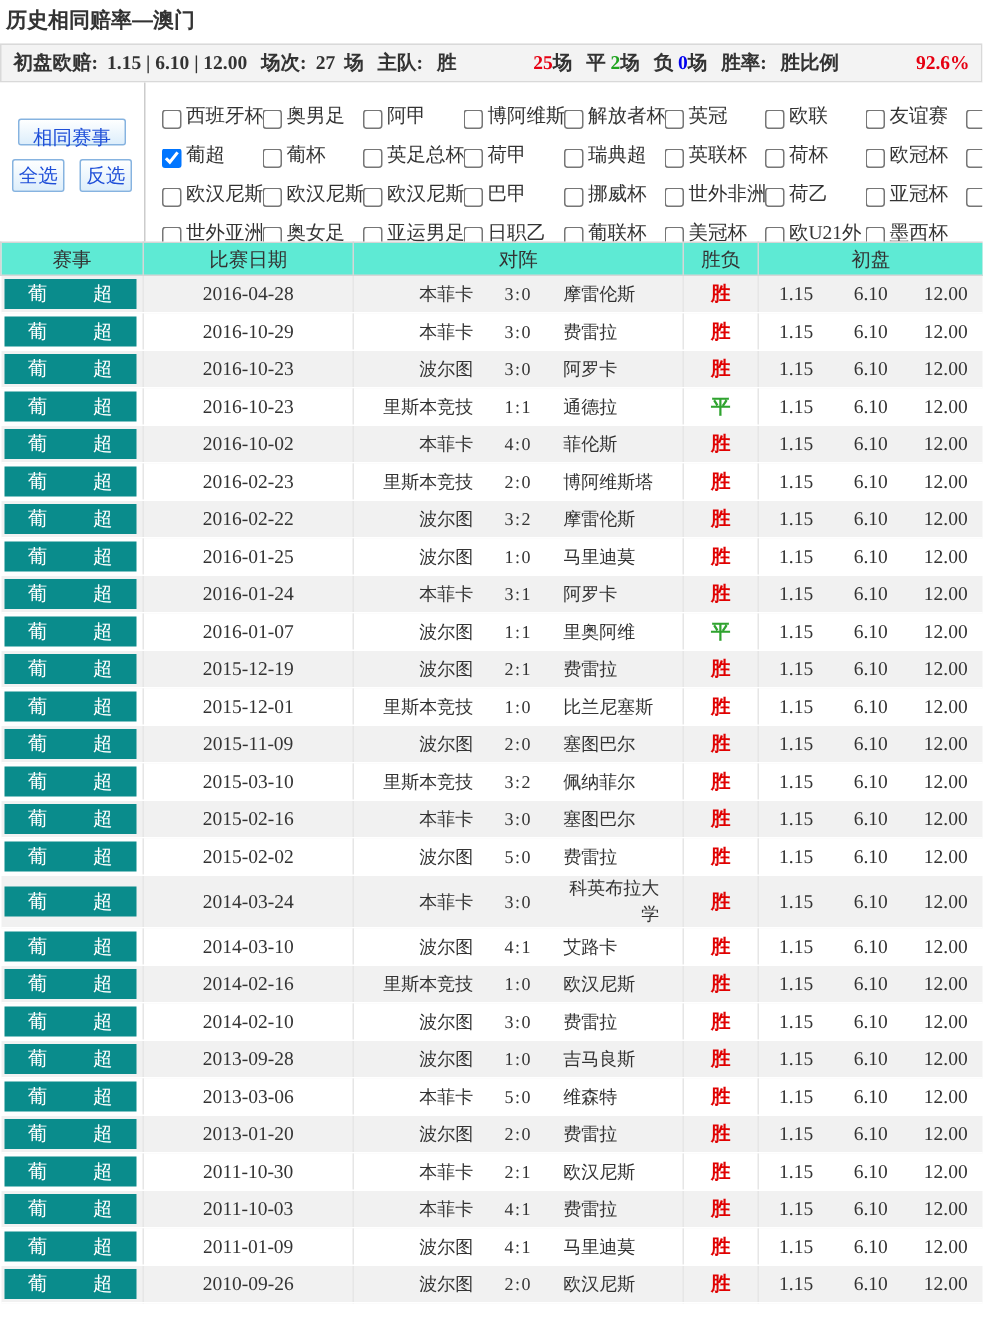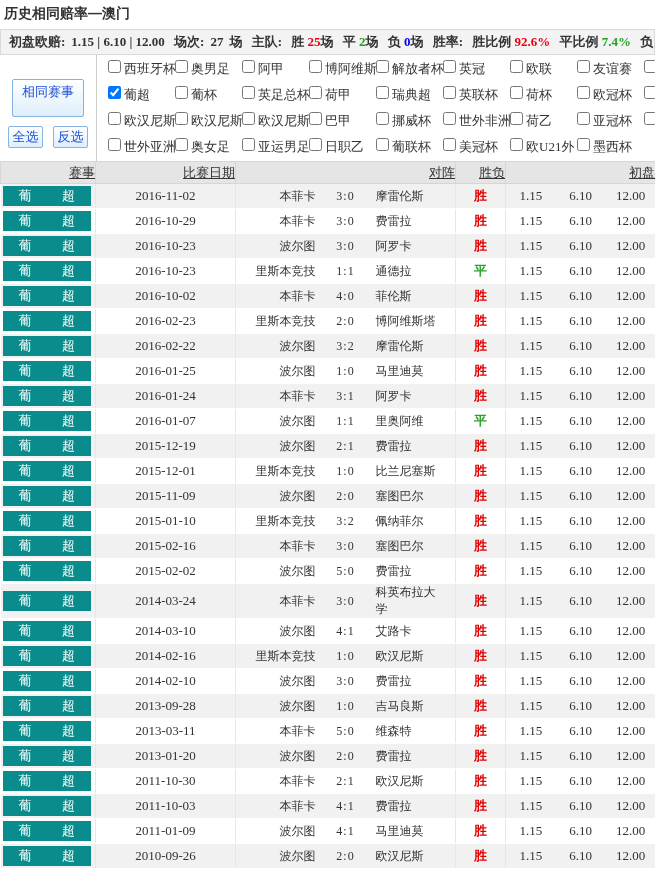--- a/index.html
+++ b/index.html
@@ -11,59 +11,59 @@
   html,body{width:655px; height:881px; overflow:hidden; background:#fff;}
   body{font-family:"Liberation Serif","DejaVu Serif",serif; color:#333;}
 
   .page-title{font-family:"Liberation Sans","DejaVu Sans",sans-serif;
     font-size:14px; font-weight:bold; color:#333; padding:5px 6px 6px 4px;}
 
   .stats-bar{height:26px; line-height:24px; background:#f3f3f3;
     border:1px solid #d9d9d9; padding-left:8px; font-size:13px; font-weight:bold;
     white-space:nowrap; overflow:hidden;}
   .stats-bar span{margin-right:6px;}
-  .stats-bar .v-red{color:var(--stat-red); }
+  .stats-bar .v-red{color:var(--stat-red);margin-left:48px; }
   .stats-bar .v-green{color:var(--stat-green);}
   .stats-bar .v-blue{color:var(--stat-blue);}
   .stats-bar .tight{margin-right:0;}
 
   .filter-panel{display:flex; height:106px; background:#fff;}
   .filter-left{width:97px; border-right:1px solid #ccc; padding-top:24px;}
   .btn{font-family:"Liberation Sans","DejaVu Sans",sans-serif;
     display:inline-block; border:1px solid var(--btn-border); border-radius:2px;
     background:linear-gradient(#feffff,#ddeefb); color:var(--btn-blue);
     font-size:13px; text-align:center; cursor:pointer;}
-  .btn-same{display:block; width:72px; height:38px; line-height:23px; margin:0 auto 9px auto;}
+  .btn-same{display:block; width:72px; height:18px; line-height:23px; margin:0 auto 9px auto;}
   .btn-small-row{display:flex; justify-content:center; gap:10px;}
   .btn-small{width:35px; height:22px; line-height:20px;}
 
   .league-grid{flex:1; display:grid; grid-template-columns:repeat(9,67px);
     grid-auto-rows:26px; padding:5px 0 0 11px; align-content:start; overflow:hidden;}
-  .league-item{display:flex; align-items:flex-start; font-size:13px; color:#333;
+  .league-item{display:flex; align-items:flex-end; font-size:13px; color:#333;
     white-space:nowrap; overflow:hidden; cursor:pointer;}
   .league-item input{width:13px; height:13px; margin:0 3px 0 0; flex:0 0 13px;}
 
   table.odds{width:655px; border-collapse:collapse; table-layout:fixed;}
   col.c-league{width:95px;} col.c-date{width:140px;} col.c-match{width:220px;}
   col.c-result{width:50px;} col.c-odd{width:50px;}
-  thead th{height:22px; background:#e5e5e5; border:1px solid #d6d6d6;
-    font-size:13px; font-weight:normal; color:#333; text-align:right;text-decoration:underline;}
+  thead th{height:22px; background:#5eead4; border:1px solid #d6d6d6;
+    font-size:13px; font-weight:normal; color:#333; text-align:center;}
   tbody td{height:24px; font-size:13px; text-align:center; color:#333;
     border-bottom:1px solid #fff; padding:0; vertical-align:middle;}
   tbody tr:nth-child(odd){background:#f1f1f1;}
   tbody td.col-league,tbody td.col-date,tbody td.col-match,tbody td.col-result{
     border-right:1px solid #e6e6e6;}
   .badge{margin:2px 4px 2px 2px; height:20px; background:var(--badge-teal);
     color:#fff; display:flex; justify-content:space-between; align-items:center;
     padding:0 16px; font-size:13px;}
   .match-cell{display:flex; align-items:center; line-height:17px; font-size:12px;}
   .match-cell .home{flex:1; text-align:right; padding-right:13px;}
   .match-cell .score{width:34px; text-align:center; letter-spacing:1px;}
   .match-cell .away{flex:1; text-align:left; padding-left:13px;}
-  .match-cell .away-text{display:inline-block; max-width:64px; text-align:left;
+  .match-cell .away-text{display:inline-block; max-width:64px; text-align:right;
     vertical-align:middle; word-break:break-all;}
   td.col-result{font-weight:bold;}
   td.col-result.win{color:var(--win-red);}
   td.col-result.draw{color:var(--draw-green);}
 </style>
 </head>
 <body>
 
 <div class="page-title">历史相同赔率—澳门</div>
 
@@ -257,21 +257,21 @@
     </tr>
   </thead>
   <tbody>
       <tr>
         <td class="col-league">
           <div class="badge">
             <span>葡</span>
             <span>超</span>
           </div>
         </td>
-        <td class="col-date">2016-11-02</td>
+        <td class="col-date">2016-04-28</td>
         <td class="col-match">
           <div class="match-cell">
             <span class="home">本菲卡</span>
             <span class="score">3:0</span>
             <span class="away"><span class="away-text">摩雷伦斯</span></span>
           </div>
         </td>
         <td class="col-result win">胜</td>
         <td class="col-odds">1.15</td>
         <td class="col-odds">6.10</td>
@@ -517,21 +517,21 @@
         <td class="col-odds">6.10</td>
         <td class="col-odds">12.00</td>
       </tr>
       <tr>
         <td class="col-league">
           <div class="badge">
             <span>葡</span>
             <span>超</span>
           </div>
         </td>
-        <td class="col-date">2015-01-10</td>
+        <td class="col-date">2015-03-10</td>
         <td class="col-match">
           <div class="match-cell">
             <span class="home">里斯本竞技</span>
             <span class="score">3:2</span>
             <span class="away"><span class="away-text">佩纳菲尔</span></span>
           </div>
         </td>
         <td class="col-result win">胜</td>
         <td class="col-odds">1.15</td>
         <td class="col-odds">6.10</td>
@@ -677,21 +677,21 @@
         <td class="col-odds">6.10</td>
         <td class="col-odds">12.00</td>
       </tr>
       <tr>
         <td class="col-league">
           <div class="badge">
             <span>葡</span>
             <span>超</span>
           </div>
         </td>
-        <td class="col-date">2013-03-11</td>
+        <td class="col-date">2013-03-06</td>
         <td class="col-match">
           <div class="match-cell">
             <span class="home">本菲卡</span>
             <span class="score">5:0</span>
             <span class="away"><span class="away-text">维森特</span></span>
           </div>
         </td>
         <td class="col-result win">胜</td>
         <td class="col-odds">1.15</td>
         <td class="col-odds">6.10</td>

